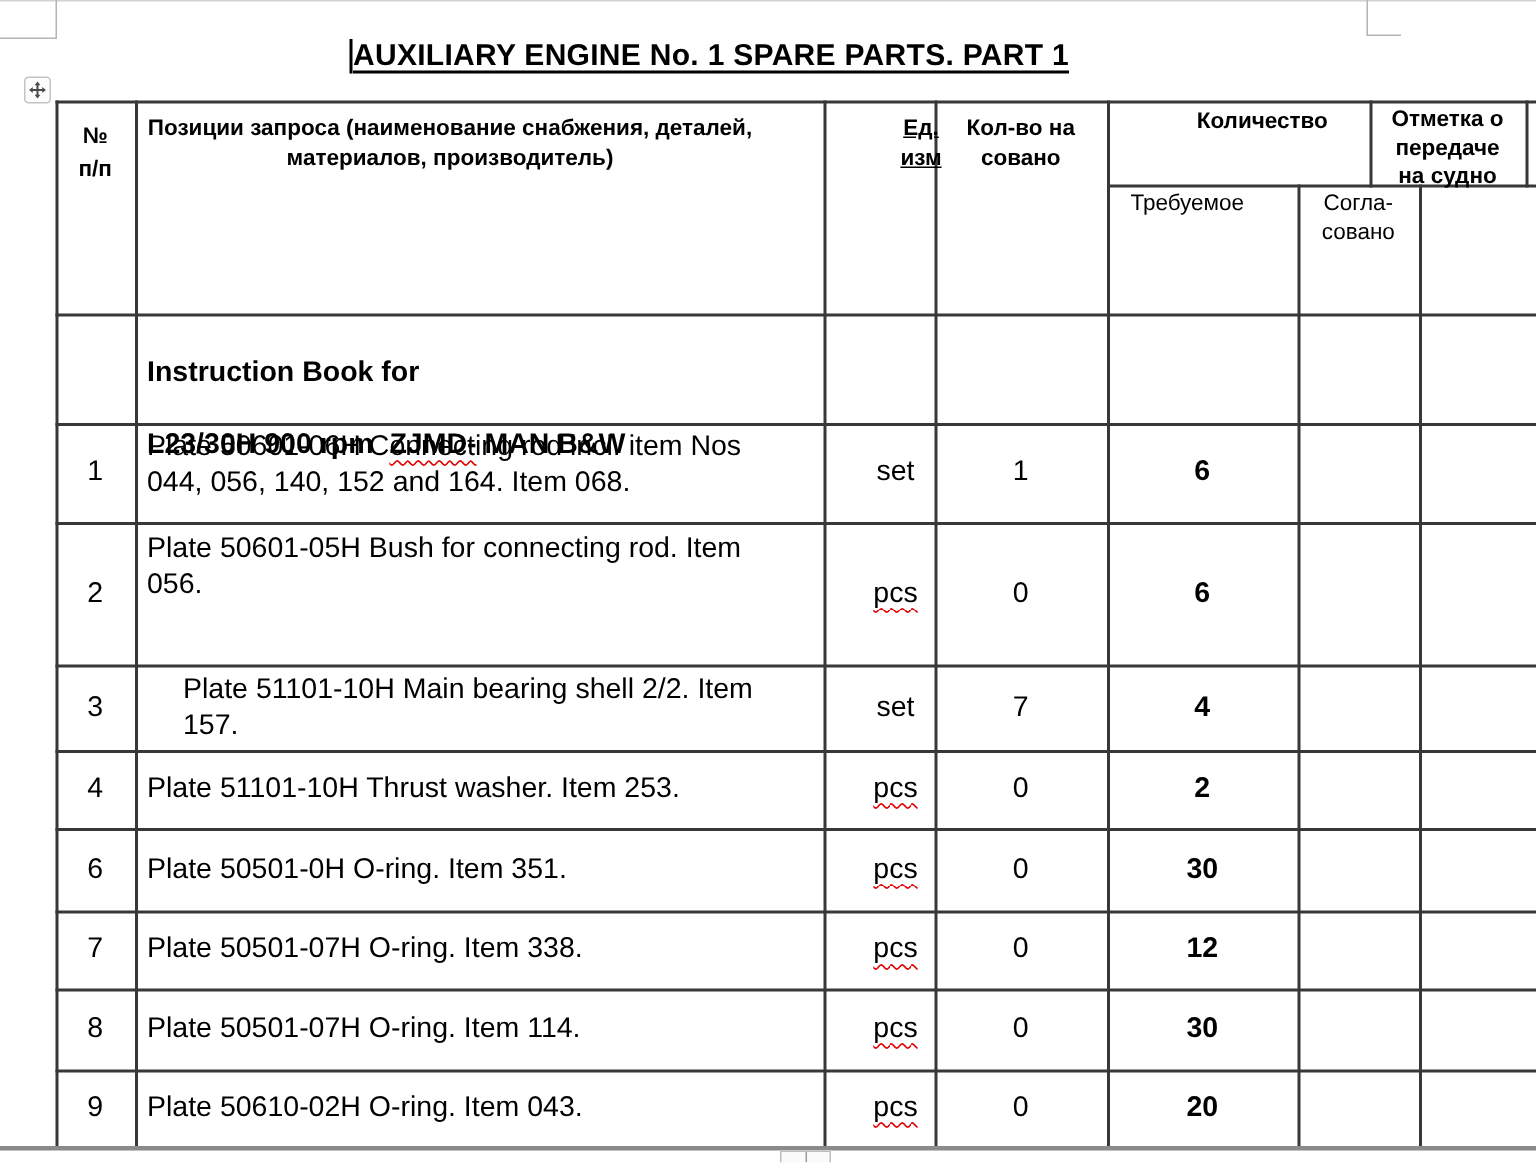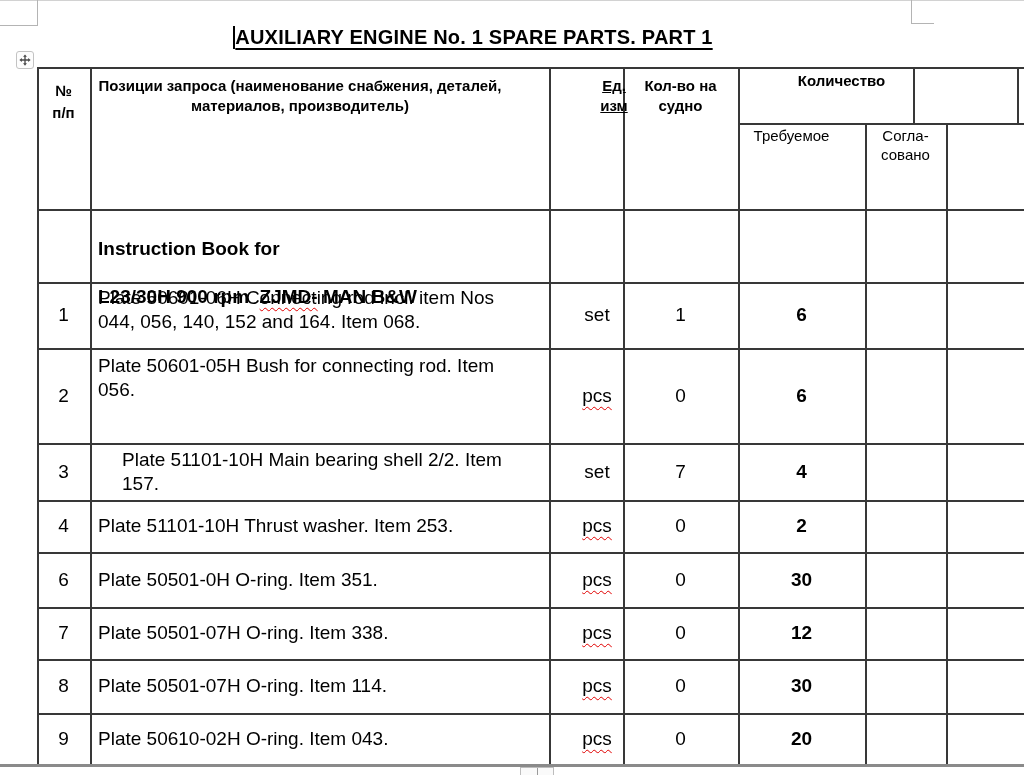--- a/index.html
+++ b/index.html
@@ -101,22 +101,25 @@
     <div class="vl" style="left:1017px;top:67px;height:58px;"></div>
   </div>
 
   <div class="hcell" style="left:37px;top:80px;width:53px;line-height:22px;">№
 п/п</div>
   <div class="hcell" style="left:90px;top:76px;width:420px;">Позиции запроса (наименование снабжения, деталей,
 материалов, производитель)</div>
   <div class="hcell" style="left:577px;top:76px;width:74px;text-decoration:underline;">Ед.
 изм</div>
   <div class="hcell" style="left:623px;top:76px;width:115px;">Кол-во на
-судно</div>
+совано</div>
   <div class="hcell" style="left:754px;top:71px;width:175px;">Количество</div>
+  <div class="hcell" style="left:913px;top:70px;width:104px;line-height:19px;">Отметка о
+передаче
+на судно</div>
   <div class="hcell reg" style="left:738px;top:126px;width:107px;">Требуемое</div>
   <div class="hcell reg" style="left:865px;top:126px;width:81px;">Согла-
 совано</div>
 
   <div class="trow" style="top:209px;height:73px;">
     <div class="cell c-no"></div>
     <div class="cell c-desc bold" style="display:block;">
       <span class="pre">Instruction Book for</span><br>
       <span class="pre">L23/30H 900 rpm  </span><span class="pre misspell">ZJMD-</span><span class="pre"> MAN B&amp;W</span>
     </div>

